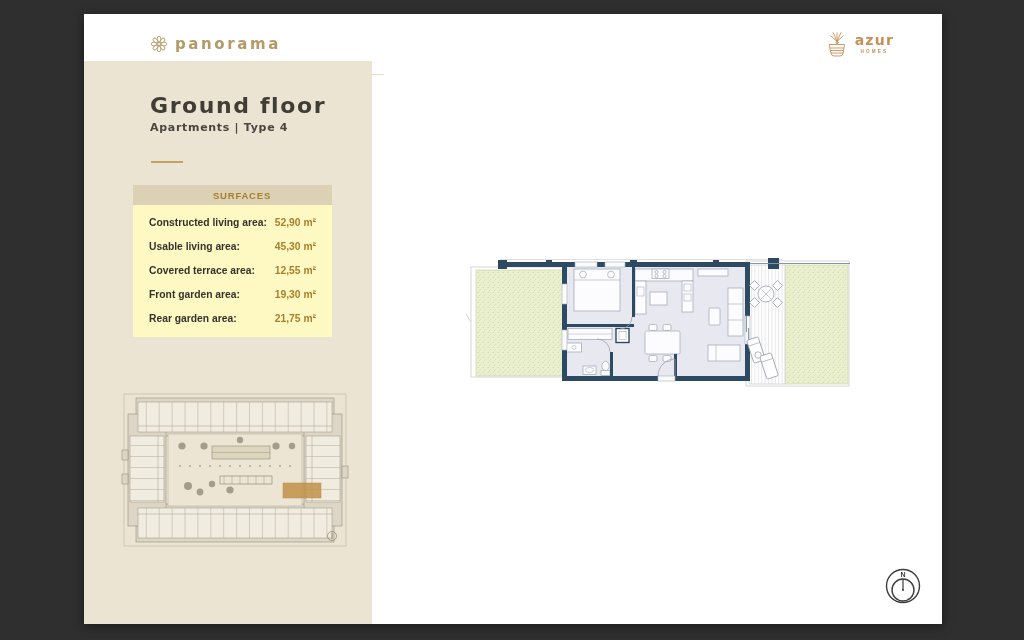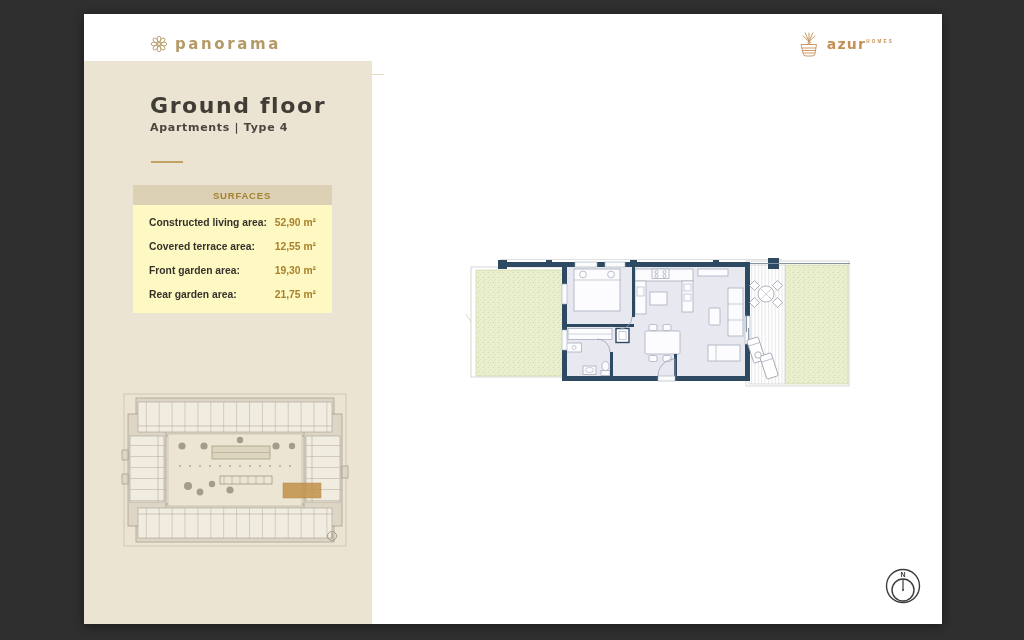--- a/index.html
+++ b/index.html
@@ -22,21 +22,21 @@
     background:#ffffff; border-bottom:1px solid #e6dcc3;
     display:flex; align-items:center; justify-content:space-between;
     padding:0 48px 0 66px;
   }
   .brand { display:flex; align-items:center; gap:7px; }
   .brand-name {
     font-size:15px; font-weight:600; letter-spacing:2.6px;
     color:#b49a66; font-family:"DejaVu Sans", sans-serif;
   }
   .partner { display:flex; align-items:center; gap:6px; }
-  .partner-text { display:flex; flex-direction:row; align-items:flex-start; line-height:1; }
+  .partner-text { display:flex; flex-direction:column; align-items:center; line-height:1; }
   .partner-name {
     font-size:14px; font-weight:700; letter-spacing:1.2px;
     color:#c58f55; font-family:"DejaVu Sans", sans-serif;
   }
   .partner-tagline {
     font-size:4.6px; font-weight:700; letter-spacing:2.2px;
     color:#c58f55; margin-top:2.5px;
   }
   
   .sidebar {
@@ -132,20 +132,24 @@
     <div class="title-underline"></div>
 
     <div class="surfaces">
       <div class="surfaces-header">SURFACES</div>
       <div class="surfaces-body">
         <div class="surface-row">
           <span class="surface-label">Constructed living area:</span>
           <span class="surface-value">52,90 m²</span>
         </div>
         <div class="surface-row">
+          <span class="surface-label">Usable living area:</span>
+          <span class="surface-value">45,30 m²</span>
+        </div>
+        <div class="surface-row">
           <span class="surface-label">Covered terrace area:</span>
           <span class="surface-value">12,55 m²</span>
         </div>
         <div class="surface-row">
           <span class="surface-label">Front garden area:</span>
           <span class="surface-value">19,30 m²</span>
         </div>
         <div class="surface-row">
           <span class="surface-label">Rear garden area:</span>
           <span class="surface-value">21,75 m²</span>

